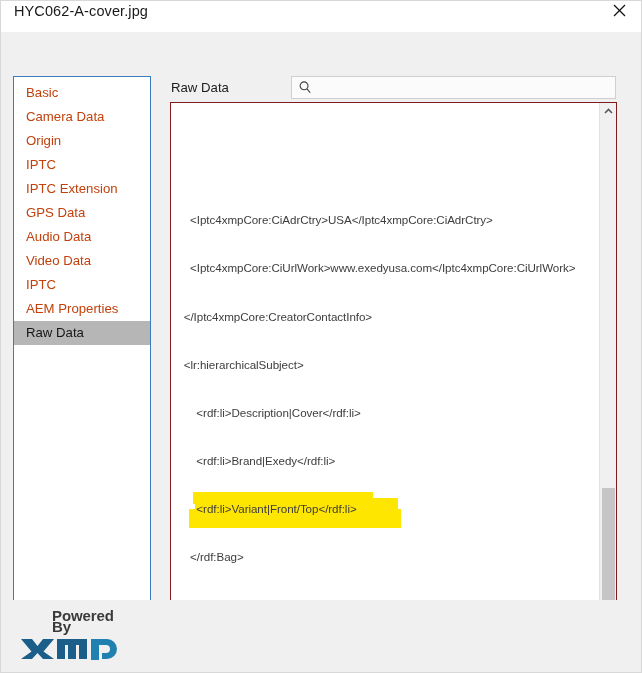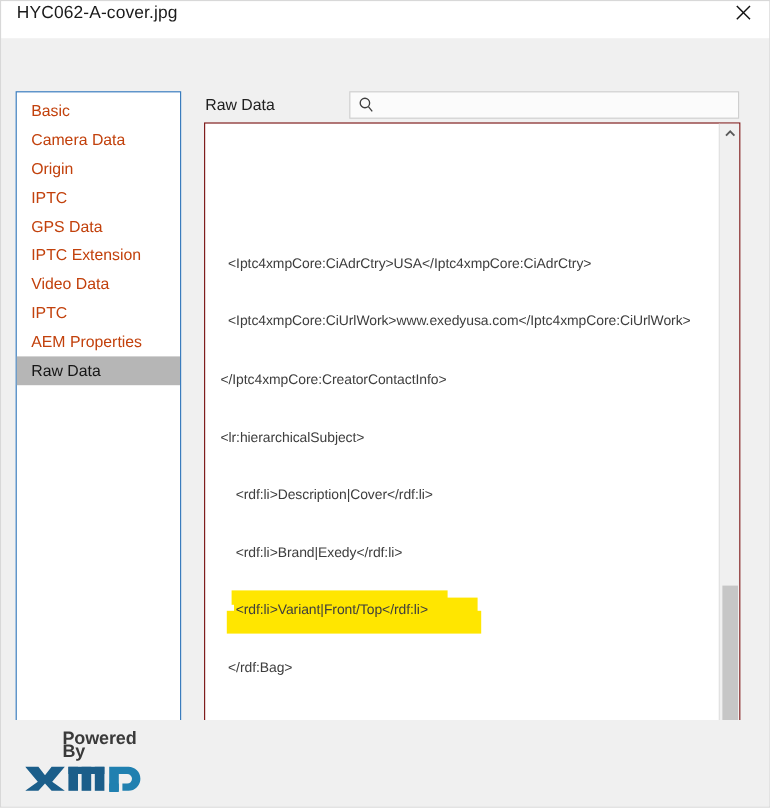--- a/index.html
+++ b/index.html
@@ -242,22 +242,23 @@
     </span>
   </div>
 
   <div class="dlg-body">
 
     <div class="navlist">
       <div class="nav-item">Basic</div>
       <div class="nav-item">Camera Data</div>
       <div class="nav-item">Origin</div>
       <div class="nav-item">IPTC</div>
+      <div class="nav-item">IPTC Extension</div>
       <div class="nav-item">GPS Data</div>
-      <div class="nav-item">IPTC Extension</div>
+      <div class="nav-item">Audio Data</div>
       <div class="nav-item">Video Data</div>
       <div class="nav-item">IPTC</div>
       <div class="nav-item">AEM Properties</div>
       <div class="nav-item selected">Raw Data</div>
     </div>
 
     <div class="panel-label">Raw Data</div>
 
     <div class="search-wrap">
       <svg class="search-icon" viewBox="0 0 16 16" aria-hidden="true">

